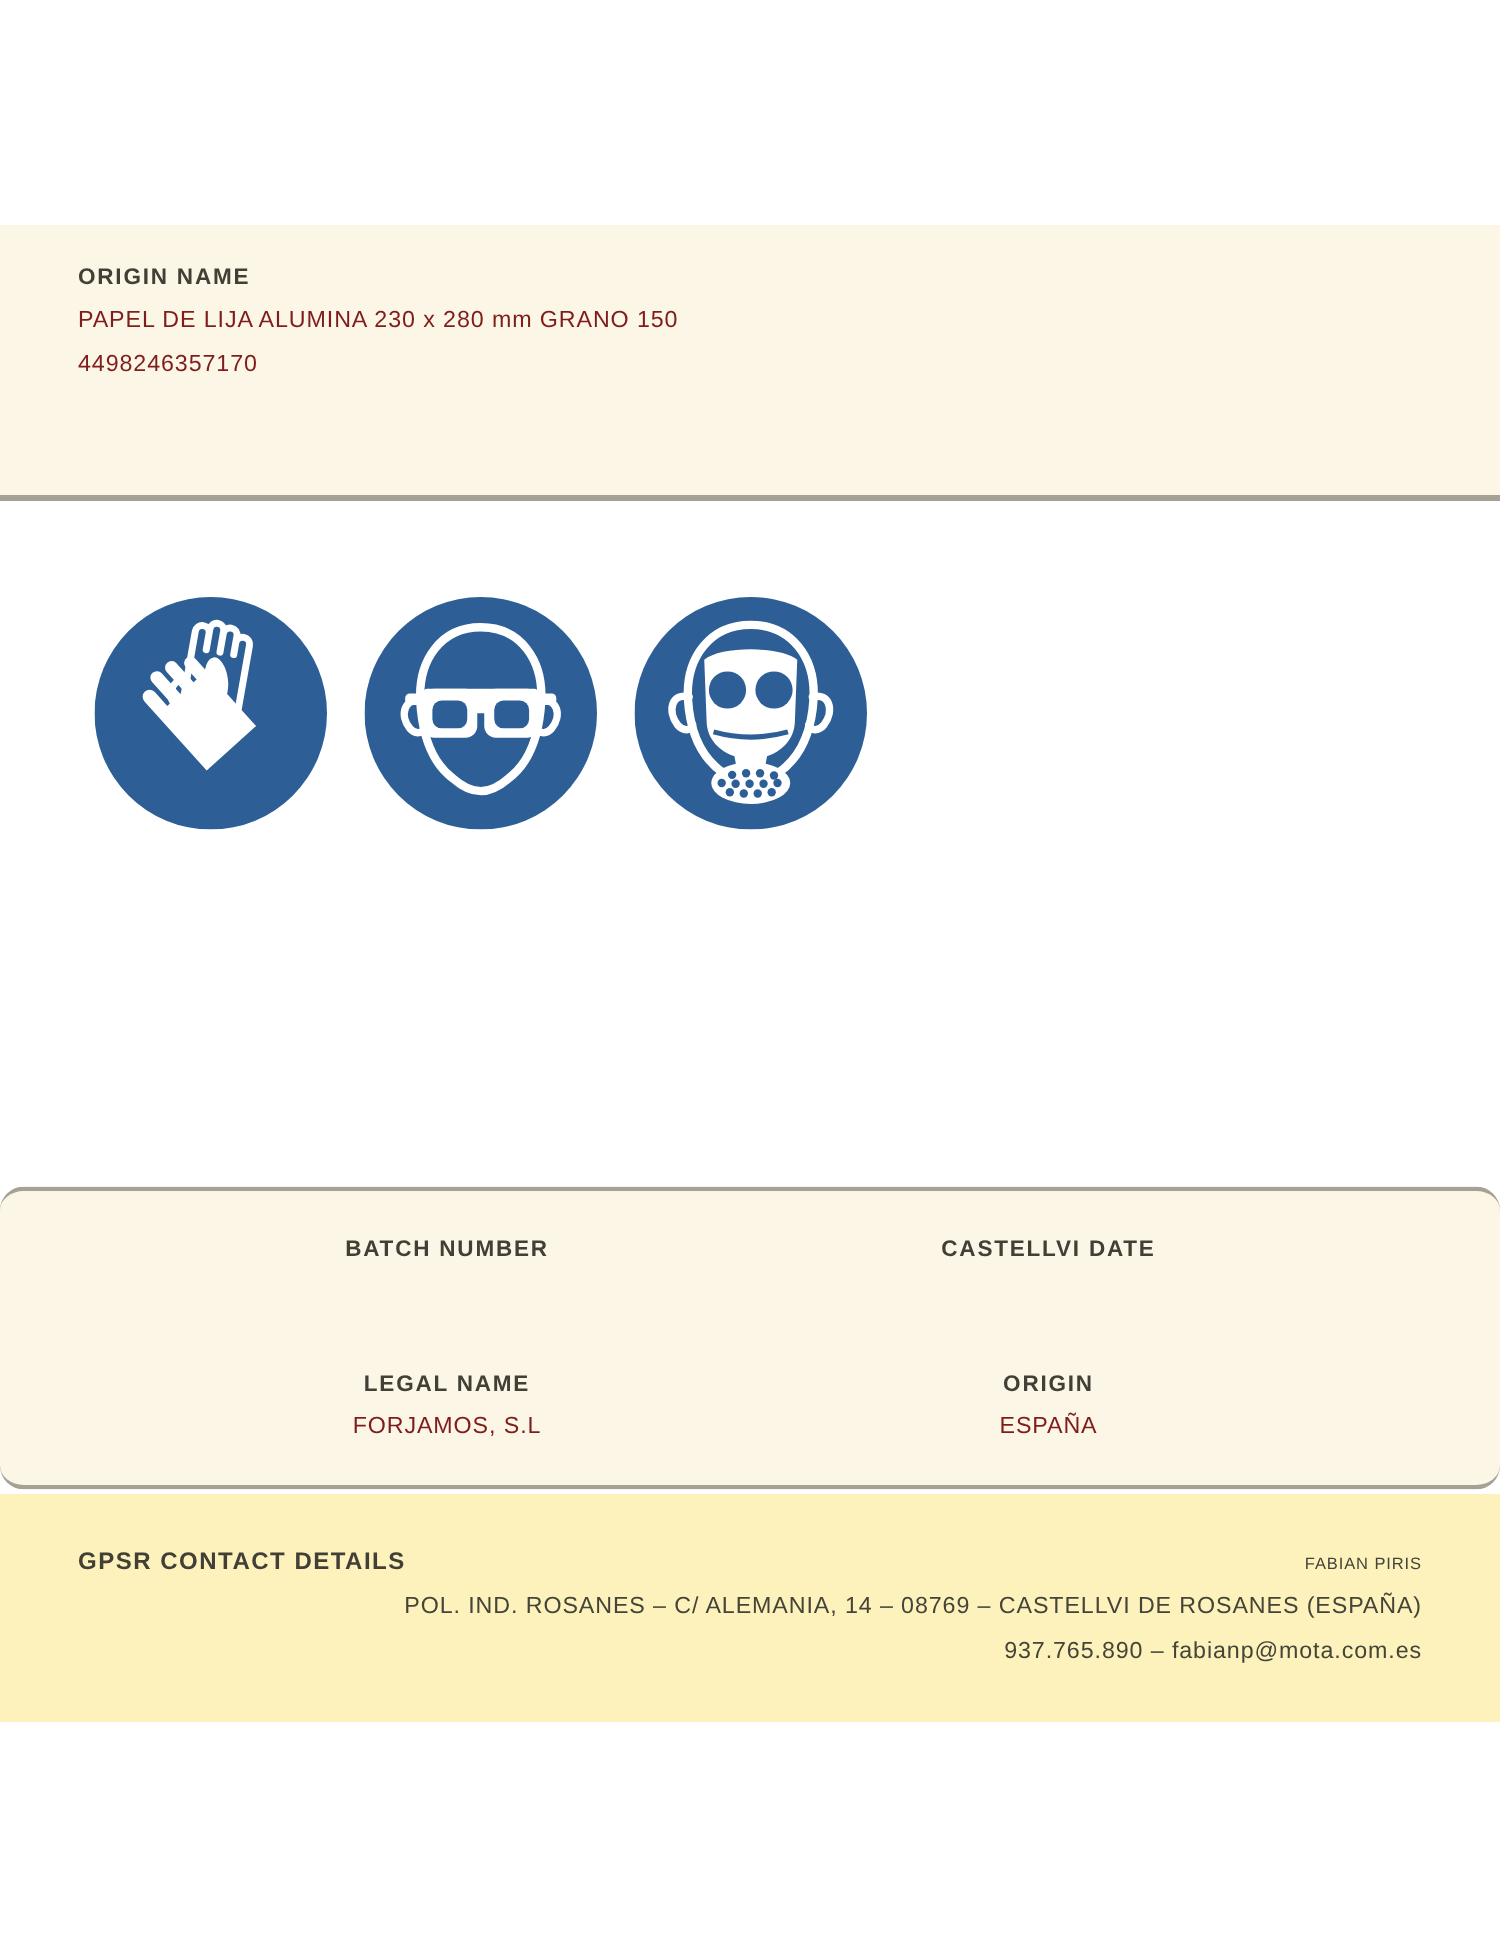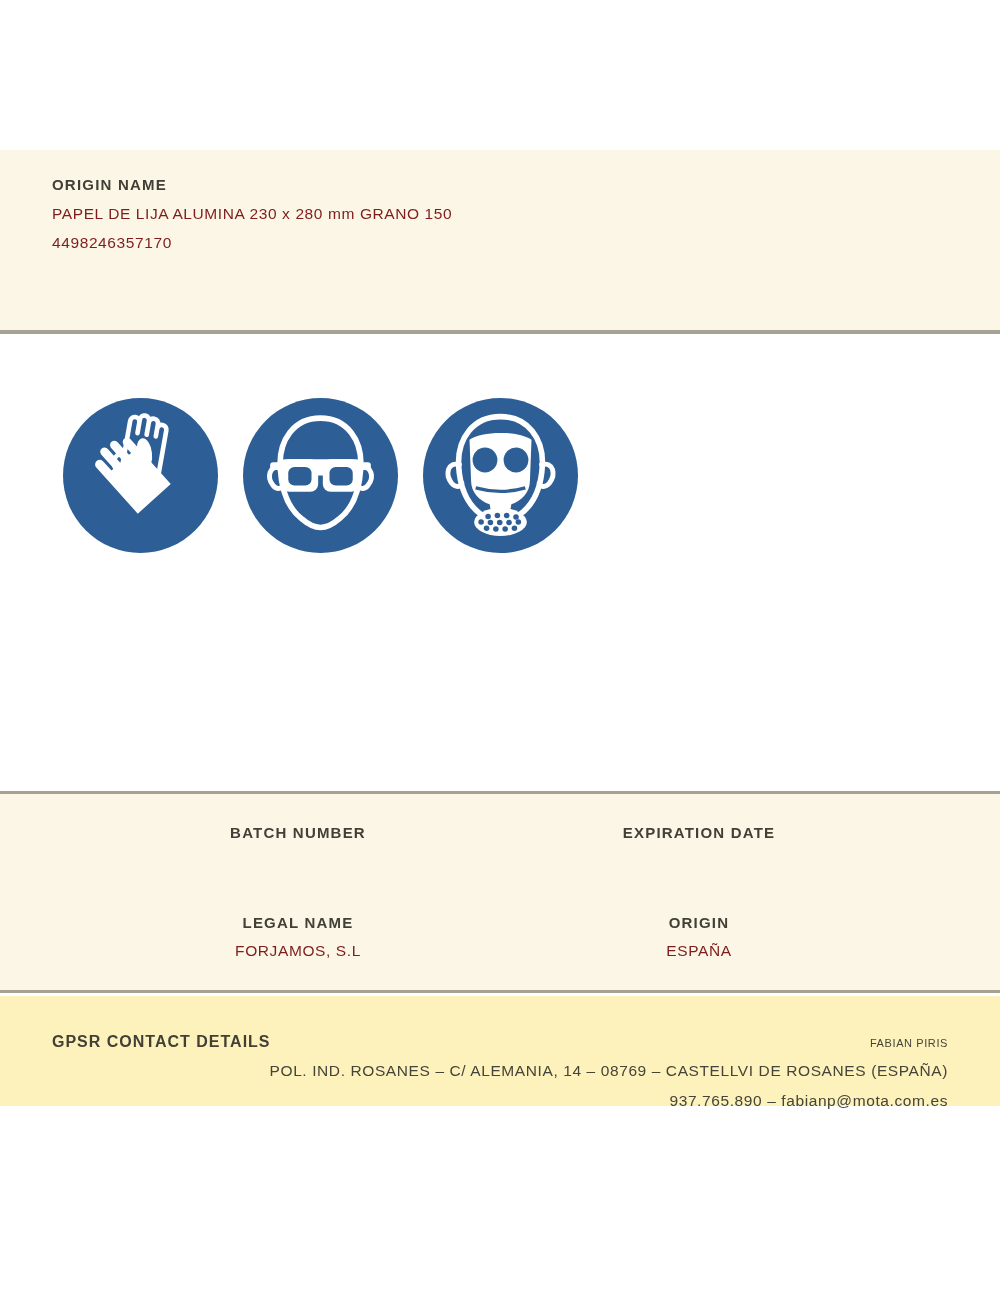--- a/index.html
+++ b/index.html
@@ -55,34 +55,35 @@
 
   
   .batch-section {
     position: absolute;
     left: 0; top: 791px;
     width: 100%;
     height: 196px;
     background: #fbf6e5;
     border-top: 3px solid #a5a295;
     border-bottom: 3px solid #a5a295;
+    border-radius: 16px;
   }
   .batch-col { position: absolute; width: 400px; text-align: center; }
   .batch-col.left  { left: 98px; }
   .batch-col.right { left: 499px; }
   .batch-col .row1 { position: absolute; top: 30px; width: 100%; }
   .batch-col .row2-label { position: absolute; top: 120px; width: 100%; text-align: center; }
   .batch-col .row2-value { position: absolute; top: 148px; width: 100%; }
 
   
   .gpsr-section {
     position: absolute;
     left: 0; top: 996px;
     width: 100%;
-    height: 110px;
+    height: 152px;
     background: #fdf2bc;
     box-sizing: border-box;
     padding: 36px 52px 0 52px;
   }
   .gpsr-row1 {
     display: flex;
     justify-content: space-between;
     align-items: baseline;
     line-height: 20px;
   }
@@ -183,21 +184,21 @@
     </div>
   </div>
 
   <div class="batch-section">
     <div class="batch-col left">
       <div class="row1 label">BATCH NUMBER</div>
       <div class="row2-label label">LEGAL NAME</div>
       <div class="row2-value value">FORJAMOS, S.L</div>
     </div>
     <div class="batch-col right">
-      <div class="row1 label">EXPIRATION DATE</div>
+      <div class="row1 label">CASTELLVI DATE</div>
       <div class="row2-label label">ORIGIN</div>
       <div class="row2-value value">ESPAÑA</div>
     </div>
   </div>
 
   <div class="gpsr-section">
     <div class="gpsr-row1">
       <span class="gpsr-title">GPSR CONTACT DETAILS</span>
       <span class="gpsr-name">FABIAN PIRIS</span>
     </div>

